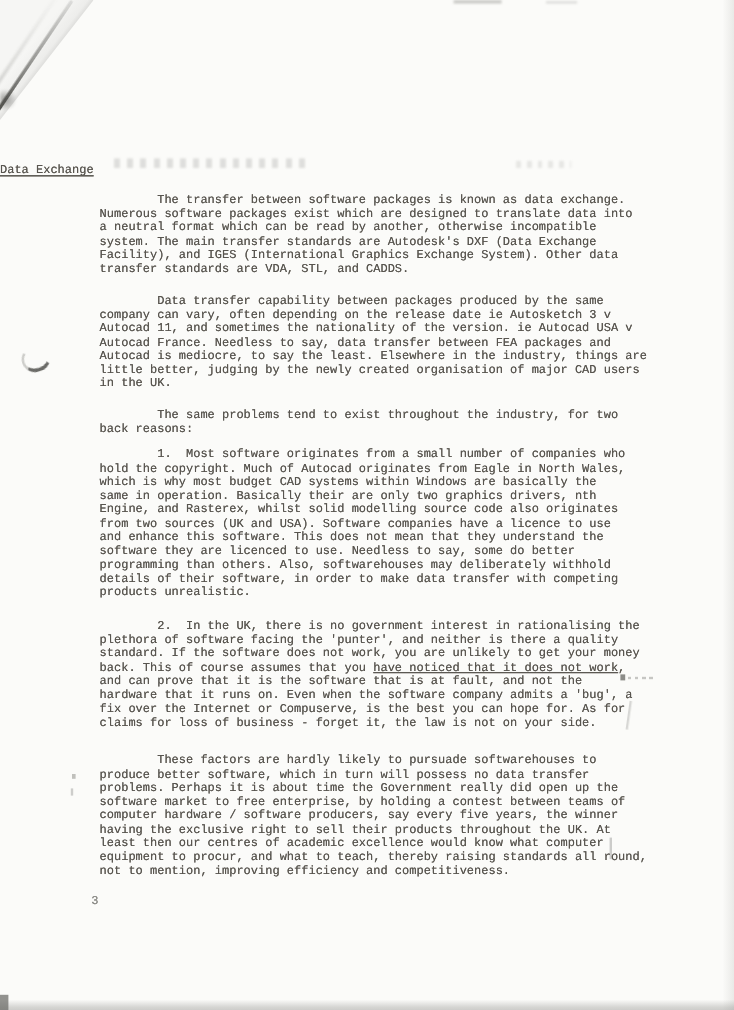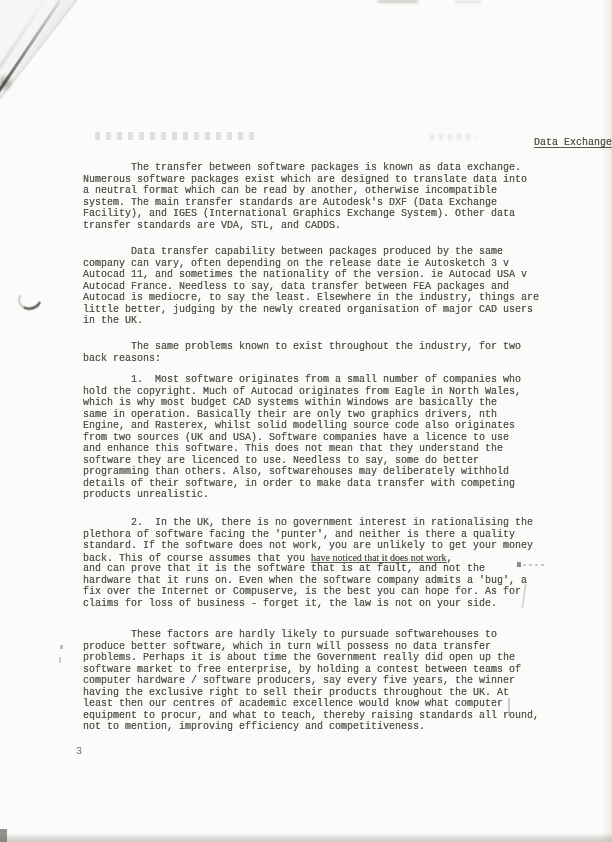--- a/index.html
+++ b/index.html
@@ -19,28 +19,27 @@
     left: 83px;
     white-space: pre;
     text-shadow: 0 0 0.5px rgba(88,85,79,0.85);
     filter: blur(0.18px);
   }
   .tline { white-space: pre; height: 11.5px; }
   .underlined {
     text-decoration: underline;
     text-underline-offset: 1px;
     text-decoration-color: rgba(88,85,79,0.8);
-    font-family: Liberation Serif, serif;
   }
   .title {
     position: absolute;
     top: 137px;
     left: 0;
     width: 612px;
-    text-align: right;
+    text-align: left;
     margin: 0;
     font-size: 10px;
     font-weight: normal;
     text-decoration: underline;
     text-underline-offset: 2px;
     white-space: pre;
     text-shadow: 0 0 0.5px rgba(88,85,79,0.85);
     filter: blur(0.18px);
   }
   .page-number {
@@ -150,21 +149,21 @@
   <div class="right-edge-band"></div>
   <div class="bottom-band"></div>
   <div class="bottom-left-block"></div>
 
   <h1 class="title">Data Exchange</h1>
 
   <div class="doc-text" style="top:162px"><div class="tline">        The transfer between software packages is known as data exchange.</div><div class="tline">Numerous software packages exist which are designed to translate data into</div><div class="tline">a neutral format which can be read by another, otherwise incompatible</div><div class="tline">system. The main transfer standards are Autodesk's DXF (Data Exchange</div><div class="tline">Facility), and IGES (International Graphics Exchange System). Other data</div><div class="tline">transfer standards are VDA, STL, and CADDS.</div></div>
 
   <div class="doc-text" style="top:246px"><div class="tline">        Data transfer capability between packages produced by the same</div><div class="tline">company can vary, often depending on the release date ie Autosketch 3 v</div><div class="tline">Autocad 11, and sometimes the nationality of the version. ie Autocad USA v</div><div class="tline">Autocad France. Needless to say, data transfer between FEA packages and</div><div class="tline">Autocad is mediocre, to say the least. Elsewhere in the industry, things are</div><div class="tline">little better, judging by the newly created organisation of major CAD users</div><div class="tline">in the UK.</div></div>
 
-  <div class="doc-text" style="top:341px"><div class="tline">        The same problems known to exist throughout the industry, for two</div><div class="tline">back reasons:</div></div>
+  <div class="doc-text" style="top:341px"><div class="tline">        The same problems tend to exist throughout the industry, for two</div><div class="tline">back reasons:</div></div>
 
   <div class="doc-text" style="top:374px"><div class="tline">        1.  Most software originates from a small number of companies who</div><div class="tline">hold the copyright. Much of Autocad originates from Eagle in North Wales,</div><div class="tline">which is why most budget CAD systems within Windows are basically the</div><div class="tline">same in operation. Basically their are only two graphics drivers, nth</div><div class="tline">Engine, and Rasterex, whilst solid modelling source code also originates</div><div class="tline">from two sources (UK and USA). Software companies have a licence to use</div><div class="tline">and enhance this software. This does not mean that they understand the</div><div class="tline">software they are licenced to use. Needless to say, some do better</div><div class="tline">programming than others. Also, softwarehouses may deliberately withhold</div><div class="tline">details of their software, in order to make data transfer with competing</div><div class="tline">products unrealistic.</div></div>
 
   <div class="doc-text" style="top:517px"><div class="tline">        2.  In the UK, there is no government interest in rationalising the</div><div class="tline">plethora of software facing the 'punter', and neither is there a quality</div><div class="tline">standard. If the software does not work, you are unlikely to get your money</div><div class="tline"><span>back. This of course assumes that you </span><span class="underlined">have noticed that it does not work</span><span>,</span></div><div class="tline">and can prove that it is the software that is at fault, and not the</div><div class="tline">hardware that it runs on. Even when the software company admits a 'bug', a</div><div class="tline">fix over the Internet or Compuserve, is the best you can hope for. As for</div><div class="tline">claims for loss of business - forget it, the law is not on your side.</div></div>
 
   <div class="doc-text" style="top:629px"><div class="tline">        These factors are hardly likely to pursuade softwarehouses to</div><div class="tline">produce better software, which in turn will possess no data transfer</div><div class="tline">problems. Perhaps it is about time the Government really did open up the</div><div class="tline">software market to free enterprise, by holding a contest between teams of</div><div class="tline">computer hardware / software producers, say every five years, the winner</div><div class="tline">having the exclusive right to sell their products throughout the UK. At</div><div class="tline">least then our centres of academic excellence would know what computer</div><div class="tline">equipment to procur, and what to teach, thereby raising standards all round,</div><div class="tline">not to mention, improving efficiency and competitiveness.</div></div>
 
   <div class="page-number">3</div>
 
 </div>

